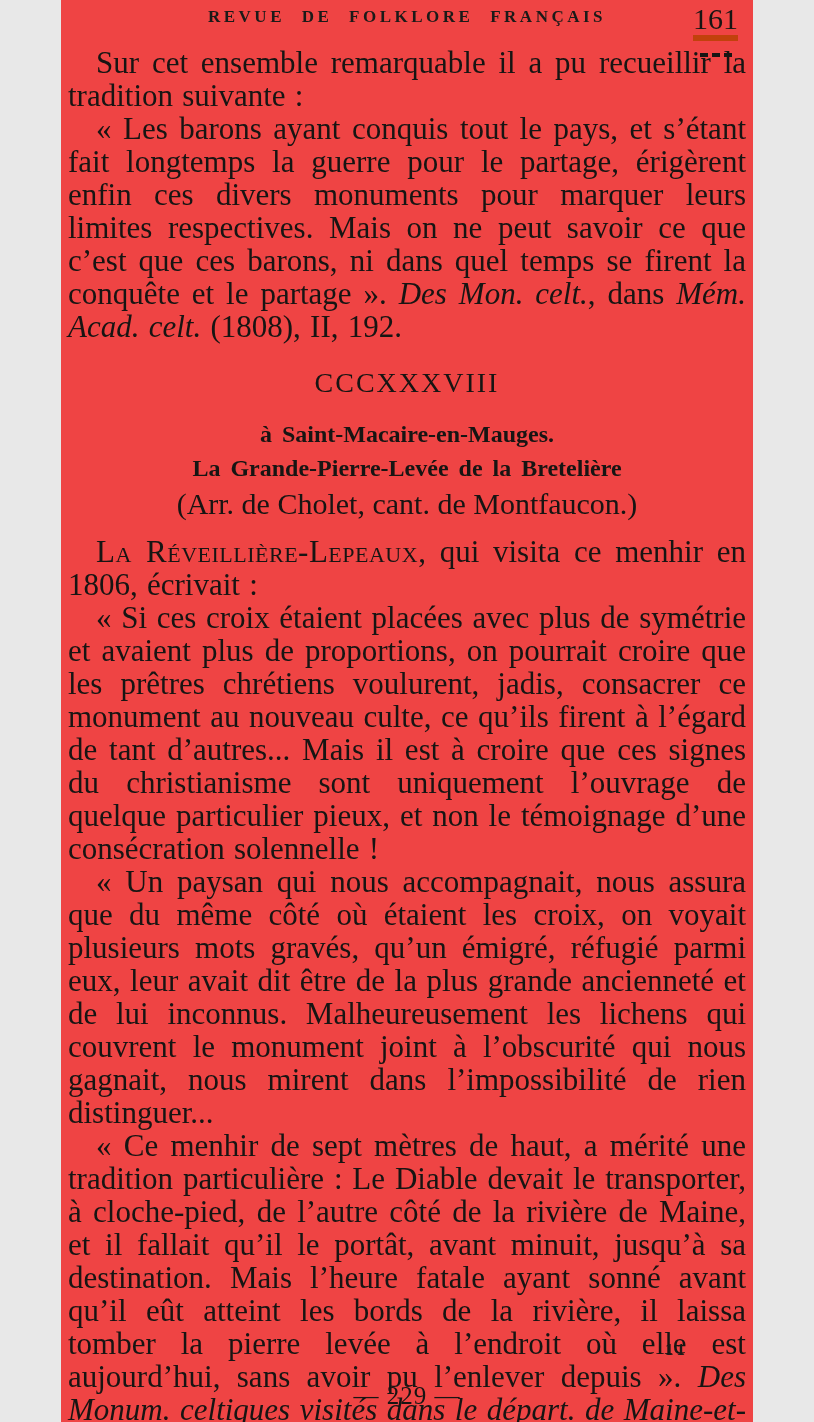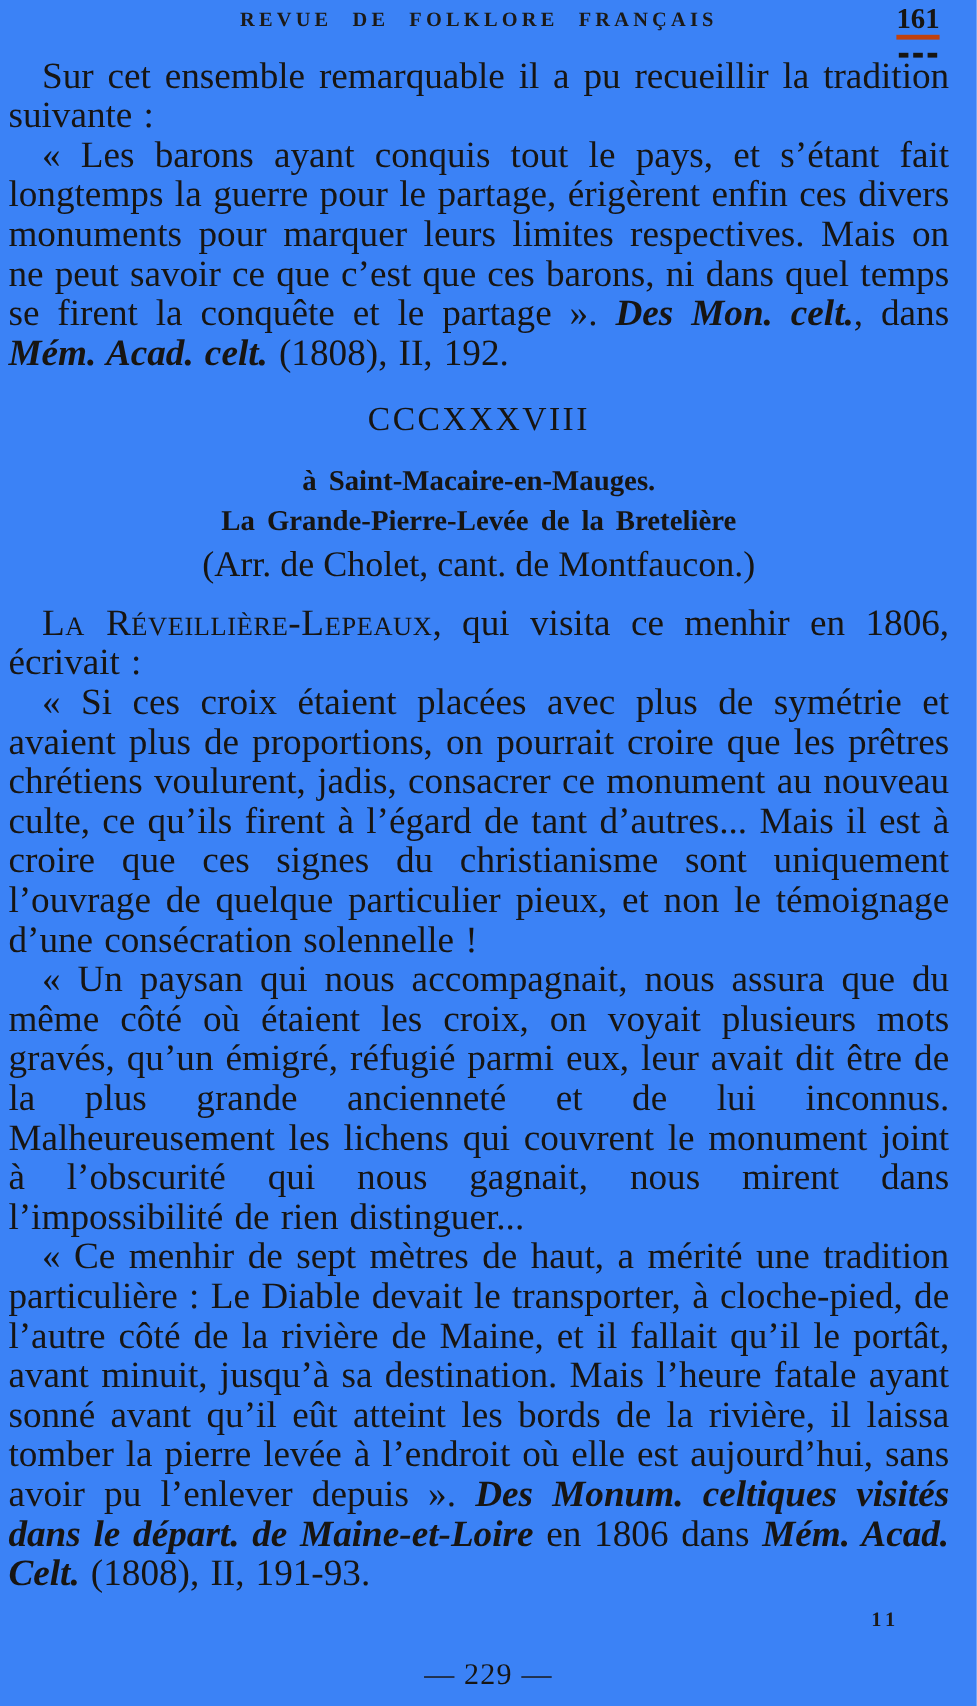--- a/index.html
+++ b/index.html
@@ -2,29 +2,29 @@
 <html><head>
 <meta charset="utf-8">
 <style>
   html, body {
     margin: 0;
     padding: 0;
     background: #e8e8e8;
   }
   .page {
     position: relative;
-    width: 814px;
+    width: 692px;
     height: 1422px;
     margin: 0 auto;
-    background: #3b82f6;
+    background: #ef4444;
     color: #171513;
     font-family: "Liberation Serif", "DejaVu Serif", serif;
     overflow: hidden;
     box-sizing: border-box;
-    padding: 4px 23px 0 7px;
+    padding: 4px 7px 0 7px;
   }
 
   
   .running-header {
     position: relative;
     height: 34px;
     margin-bottom: 8px;
   }
   .journal-title {
     text-align: center;
@@ -37,23 +37,23 @@
   }
   .pagenum-top {
     position: absolute;
     top: 0;
     right: 8px;
     text-align: center;
     line-height: 1;
   }
   .pn-text {
     display: inline-block;
-    font-size: 24px;
-    font-weight: 700;
-    border-bottom: 4px solid #c2410c;
+    font-size: 30px;
+    font-weight: 400;
+    border-bottom: 6px solid #c2410c;
     padding-bottom: 1px;
   }
   .pn-dots {
     display: block;
     margin-top: 3px;
     white-space: nowrap;
   }
   .pn-dots i {
     display: inline-block;
     width: 8px;
@@ -64,21 +64,21 @@
 
   
   .para {
     margin: 0;
     font-size: 31px;
     line-height: 33px;
     text-align: justify;
     text-indent: 28px;
     word-spacing: 1.5px;
   }
-  .it { font-style: italic; font-weight: bold; }
+  .it { font-style: italic; }
   .sc { font-variant: small-caps; letter-spacing: 0.5px; }
 
   
   .section-head { margin: 24px 0 14px 0; }
   .section-number {
     text-align: center;
     font-size: 28px;
     letter-spacing: 2px;
     margin-bottom: 18px;
   }

